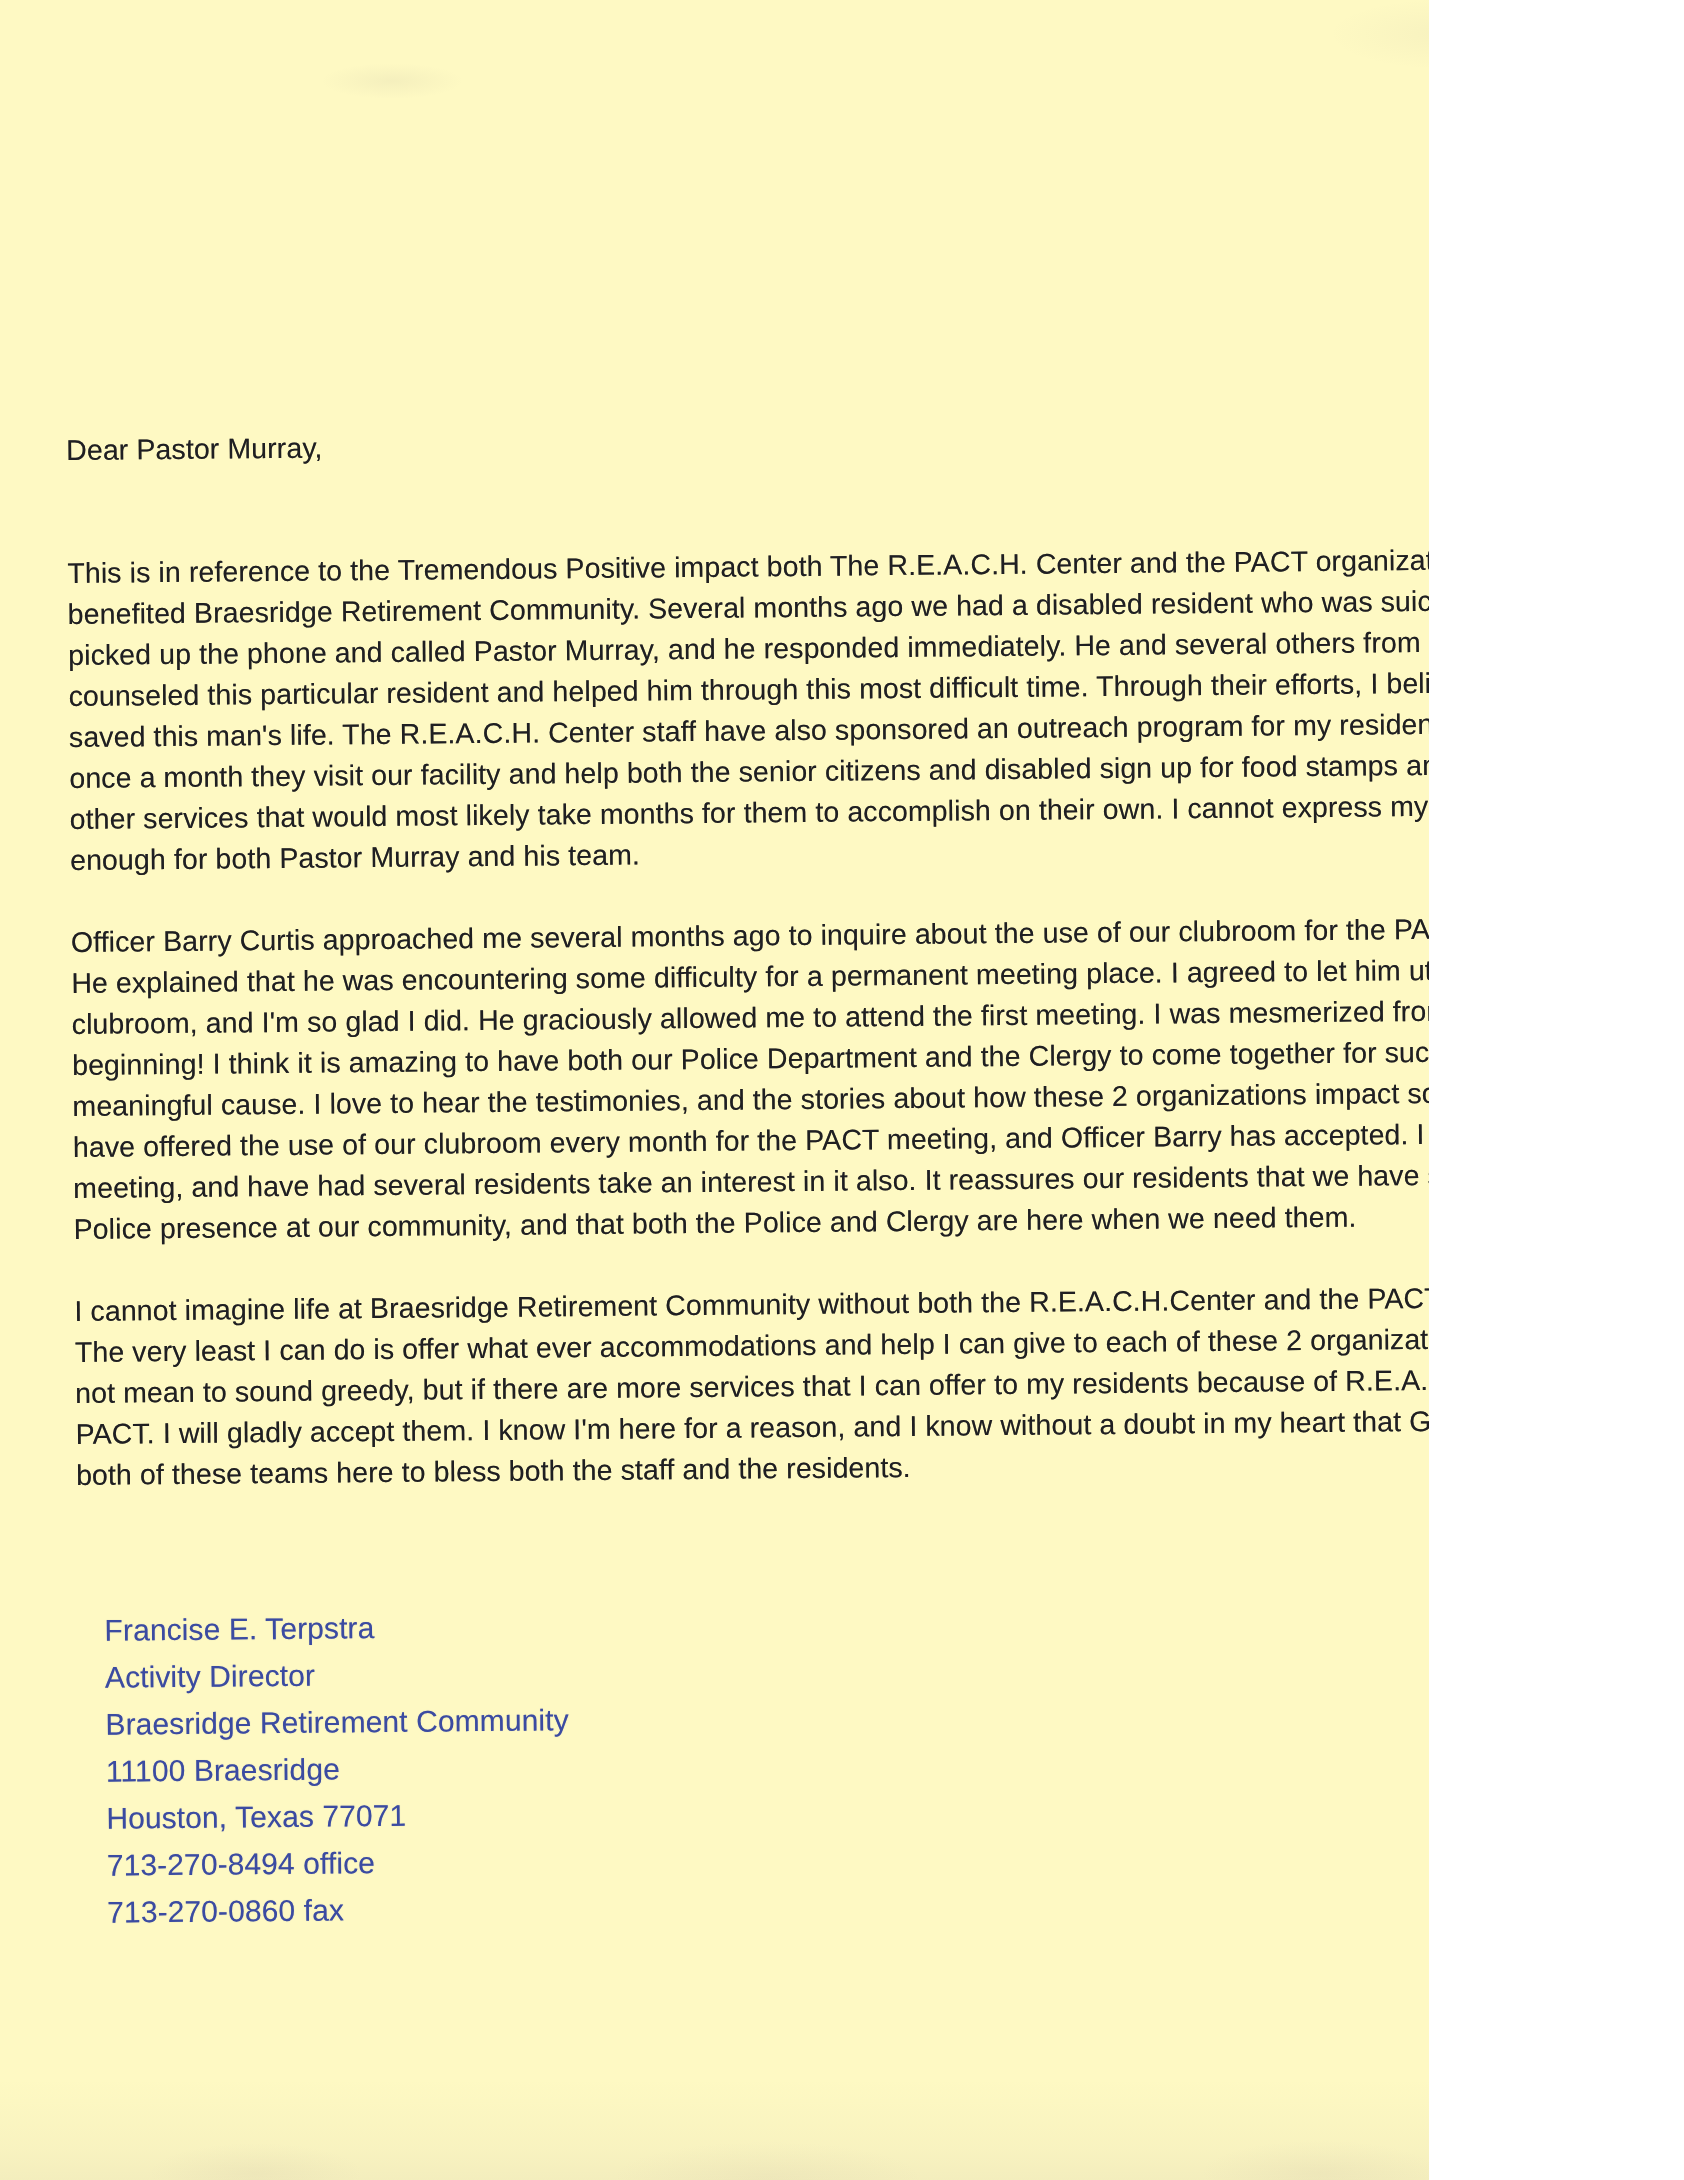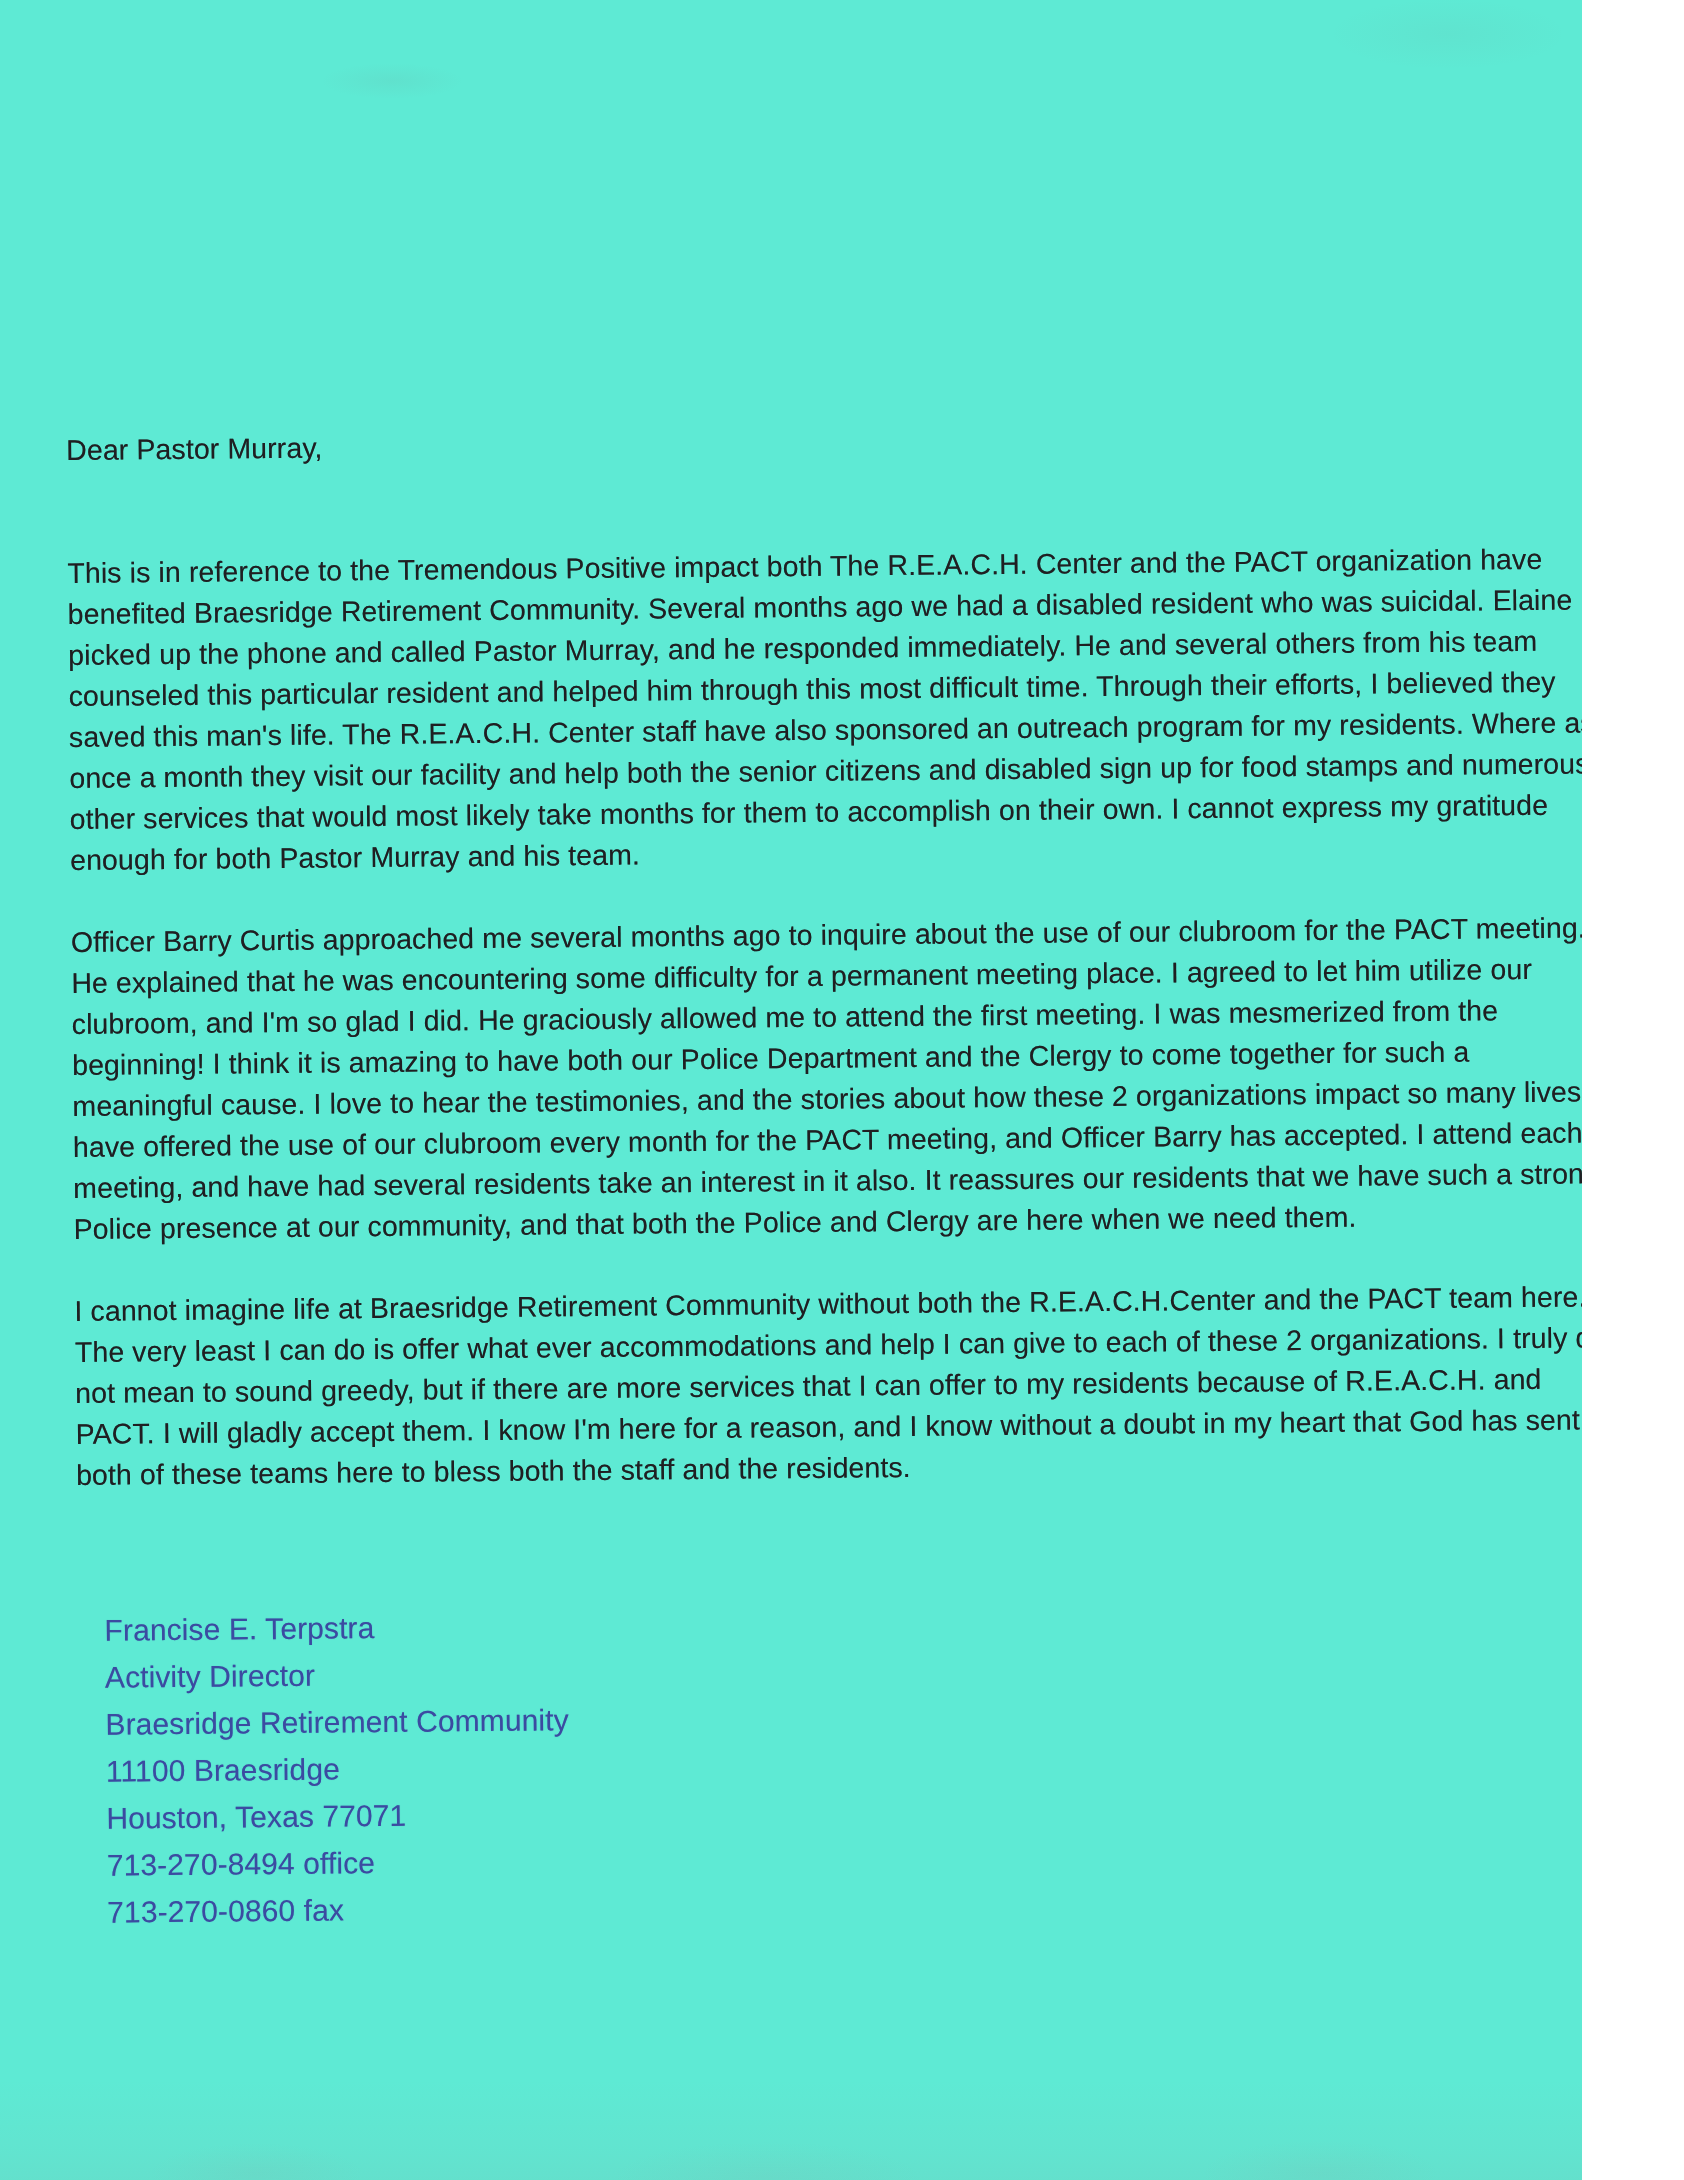--- a/index.html
+++ b/index.html
@@ -2,23 +2,23 @@
 <html style="--ink: #1f1f22; --sig: #3b4ba1;font-size:13.6px"><head>
 <meta charset="utf-8">
 <style>
   html, body {
     margin: 0;
     padding: 0;
     background: #ffffff;
   }
   .page {
     position: relative;
-    width: 1582px;
+    width: 1429px;
     height: 2181px;
-    background: #5eead4;
+    background: #fef9c3;
     overflow: hidden;
     font-family: "Liberation Sans", sans-serif;
   }
   
   .scan-noise-top {
     position: absolute;
     top: 0; left: 0; right: 0;
     height: 187px;
     background:
       radial-gradient(ellipse 102px 25.6px at 392px 81px, rgba(120,110,115,0.07), transparent 70%),

